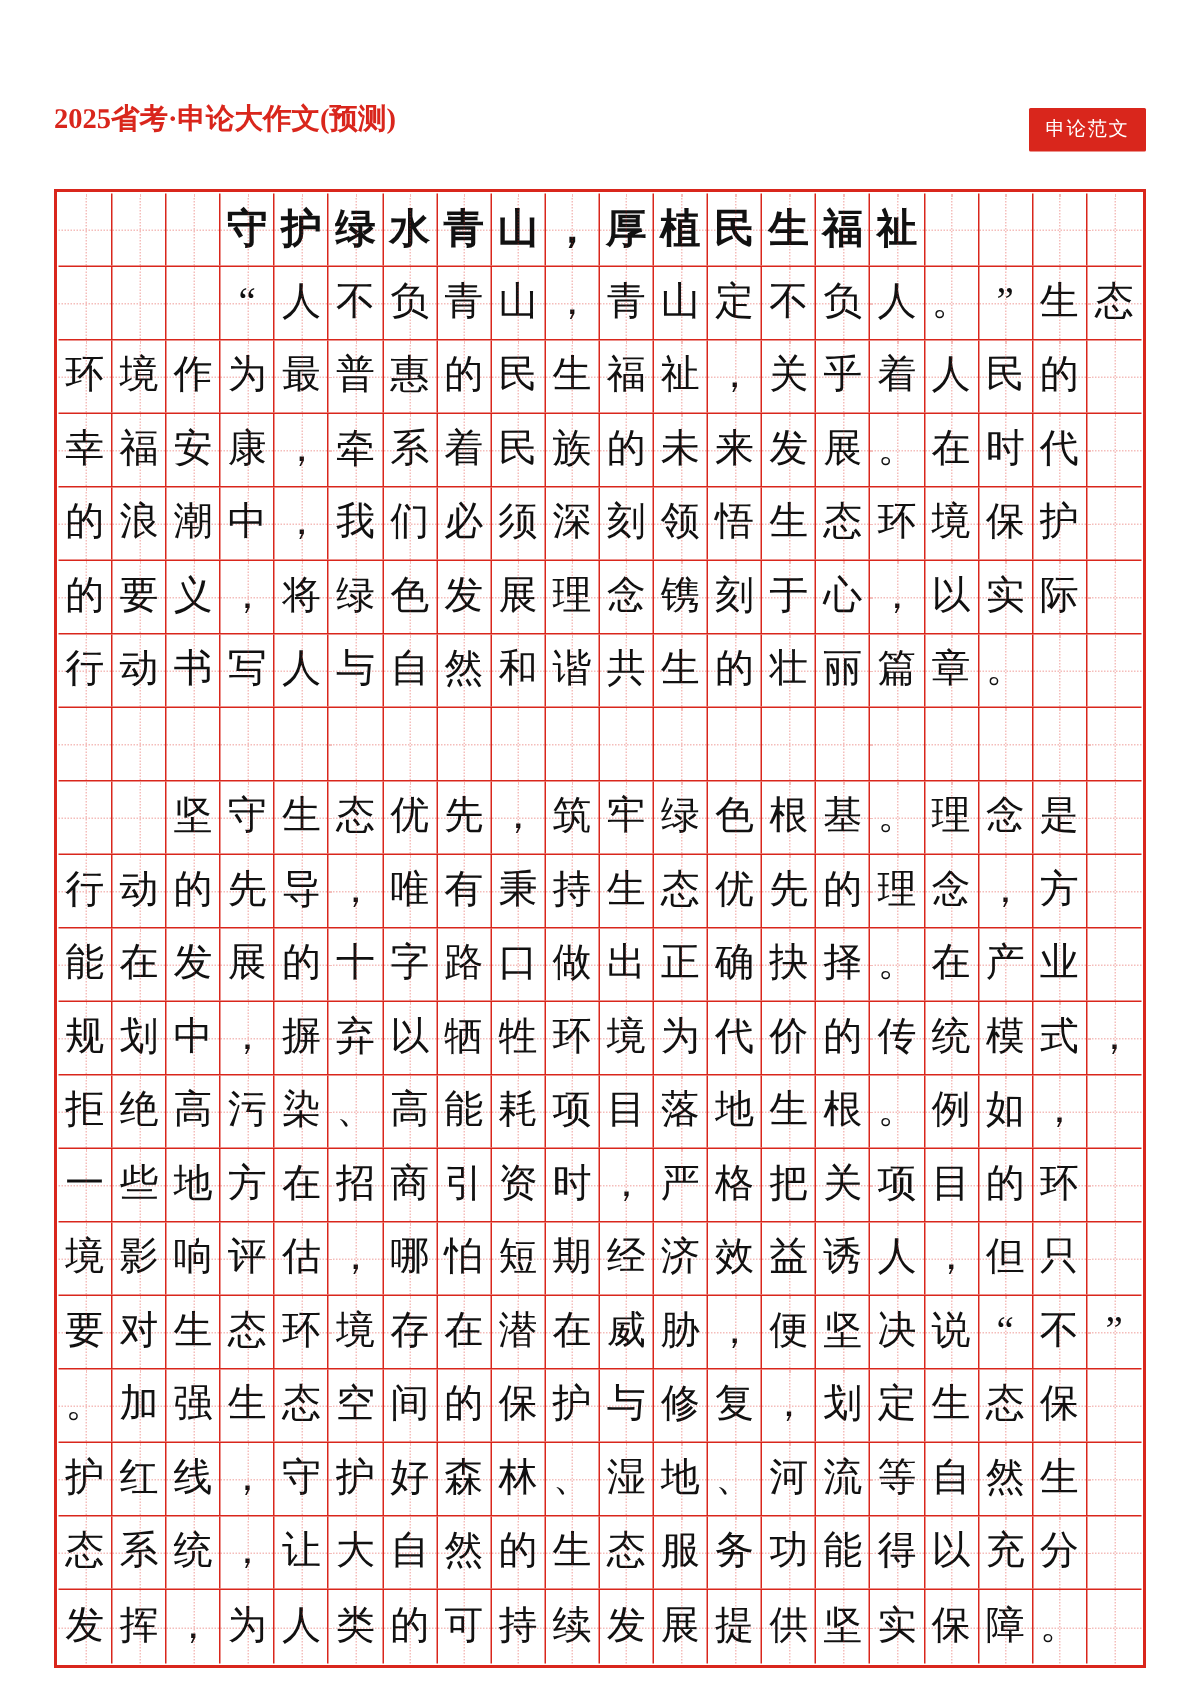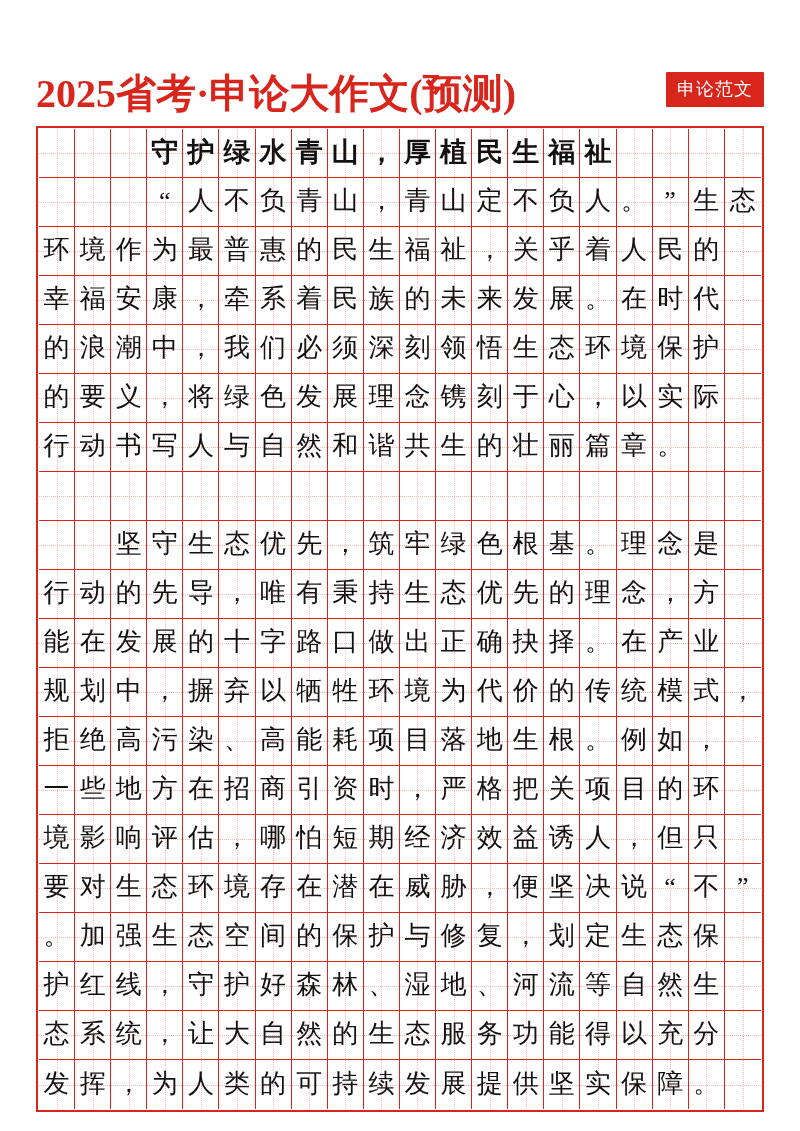--- a/index.html
+++ b/index.html
@@ -27,33 +27,33 @@
     top: 66px;
     left: 0;
     width: 800px;
     height: 46px;
   }
   .doc-title {
     position: absolute;
     left: 36px;
     top: 0;
     font-family: "Liberation Serif", "DejaVu Serif", serif;
-    font-size: 40px;
+    font-size: 19px;
     font-weight: bold;
     color: #d9261c;
     letter-spacing: 0px;
     white-space: nowrap;
   }
   .badge {
     position: absolute;
     right: 36px;
     top: 6px;
     background: #d9261c;
     color: #ffffff;
-    font-size: 18px;
+    font-size: 13px;
     font-family: "Liberation Sans", sans-serif;
     padding: 5px 11px 6px 11px;
     letter-spacing: 1px;
     white-space: nowrap;
     border-radius: 1px;
   }
   
   .sheet {
     position: absolute;
     left: 36px;

